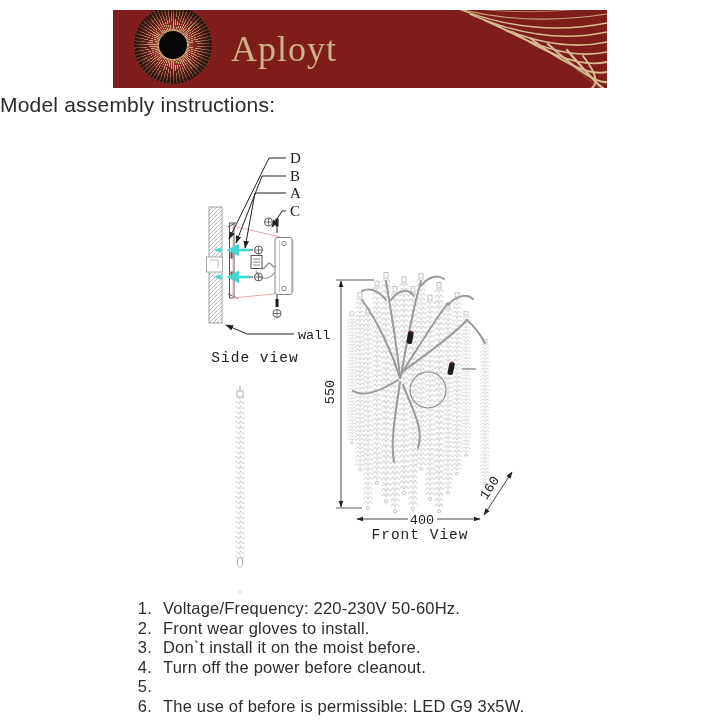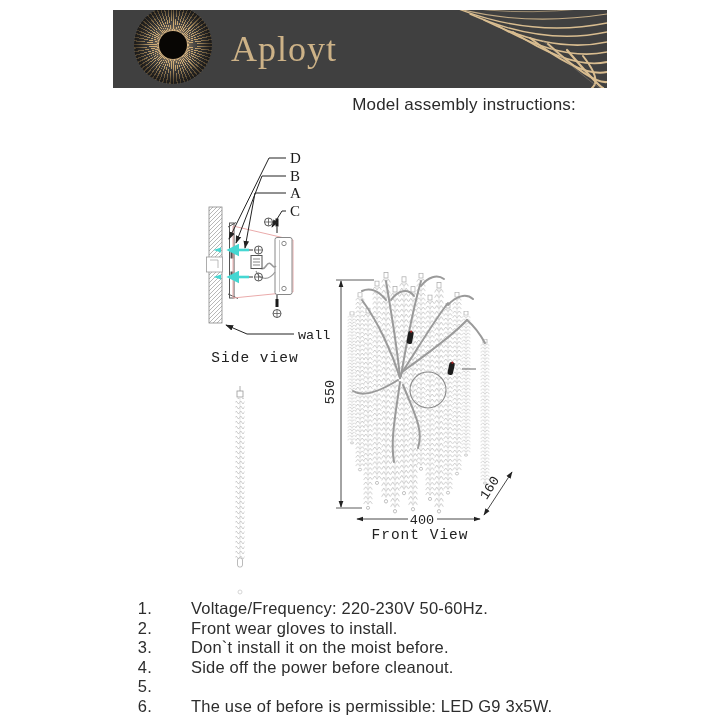--- a/index.html
+++ b/index.html
@@ -1,49 +1,49 @@
 <!DOCTYPE html>
 <html><head>
 <meta charset="utf-8">
 <style>
   html,body{margin:0;padding:0;background:#fff;}
   .page{position:relative;width:720px;height:720px;background:#fff;overflow:hidden;
         font-family:"Liberation Sans",sans-serif;}
 
   
   .banner{position:absolute;left:113px;top:10px;width:494px;height:78px;
-          background:#404040;overflow:hidden;}
+          background:#7f1d1d;overflow:hidden;}
   .sunburst{position:absolute;left:21px;top:-4px;width:78px;height:78px;border-radius:50%;
           background:repeating-conic-gradient(#caa872 0deg 1.8deg, rgba(202,168,114,0) 1.8deg 5.4deg);}
   .sunburst-fade{position:absolute;left:21px;top:-4px;width:78px;height:78px;border-radius:50%;
           background:radial-gradient(circle, rgba(12,10,8,0) 0%, rgba(12,10,8,0) 40%,
                      rgba(12,10,8,0.55) 62%, #0c0a08 86%);}
   .sunburst-core{position:absolute;left:46px;top:21px;width:28px;height:28px;border-radius:50%;
           background:#080604;
           box-shadow:0 0 8px 3px rgba(226,190,138,0.55), 0 0 2px 1px rgba(226,190,138,0.85);}
   .brand{position:absolute;left:118px;top:0;height:78px;display:flex;align-items:center;
          font-family:"Liberation Serif",serif;font-size:36px;font-weight:400;
          color:#cdb287;letter-spacing:1px;}
   .corner-rays{position:absolute;right:0;top:0;}
 
   
-  .title-block{position:absolute;left:0;top:95px;width:576px;text-align:right;
-               color:#2a2a2a;line-height:20px;font-size:17px;font-weight:500;letter-spacing:.2px;}
+  .title-block{position:absolute;left:0;top:95px;width:576px;text-align:left;
+               color:#2a2a2a;line-height:20px;font-size:21px;font-weight:500;letter-spacing:.2px;}
 
   
   .diagram{position:absolute;left:0;top:0;width:720px;height:720px;}
   .cad{font-family:"Liberation Mono",monospace;fill:#222;}
   .cad-serif{font-family:"Liberation Serif",serif;fill:#1a1a1a;}
 
   
   .instructions{position:absolute;left:130px;top:599px;width:520px;
                 color:#2d2d2d;font-size:16.5px;letter-spacing:.2px;}
   .ins-row{display:flex;line-height:19.6px;}
   .ins-num{width:22px;text-align:right;margin-right:11px;flex:none;}
-  .ins-text{white-space:nowrap;margin-left:28px;}
+  .ins-text{white-space:nowrap;}
 </style>
 </head>
 <body>
 
 <div class="page">
 
   <div class="banner">
     <div class="sunburst"></div>
     <div class="sunburst-fade"></div>
     <div class="sunburst-core"></div>
@@ -261,21 +261,21 @@
     <div class="ins-row">
       <span class="ins-num">2.</span>
       <span class="ins-text">Front wear gloves to install.</span>
     </div>
     <div class="ins-row">
       <span class="ins-num">3.</span>
       <span class="ins-text">Don`t install it on the moist before.</span>
     </div>
     <div class="ins-row">
       <span class="ins-num">4.</span>
-      <span class="ins-text">Side off the power before cleanout.</span>
+      <span class="ins-text">Turn off the power before cleanout.</span>
     </div>
     <div class="ins-row">
       <span class="ins-num">5.</span>
     </div>
     <div class="ins-row">
       <span class="ins-num">6.</span>
       <span class="ins-text">The use of before is permissible: LED G9 3x5W.</span>
     </div>
   </div>
 

